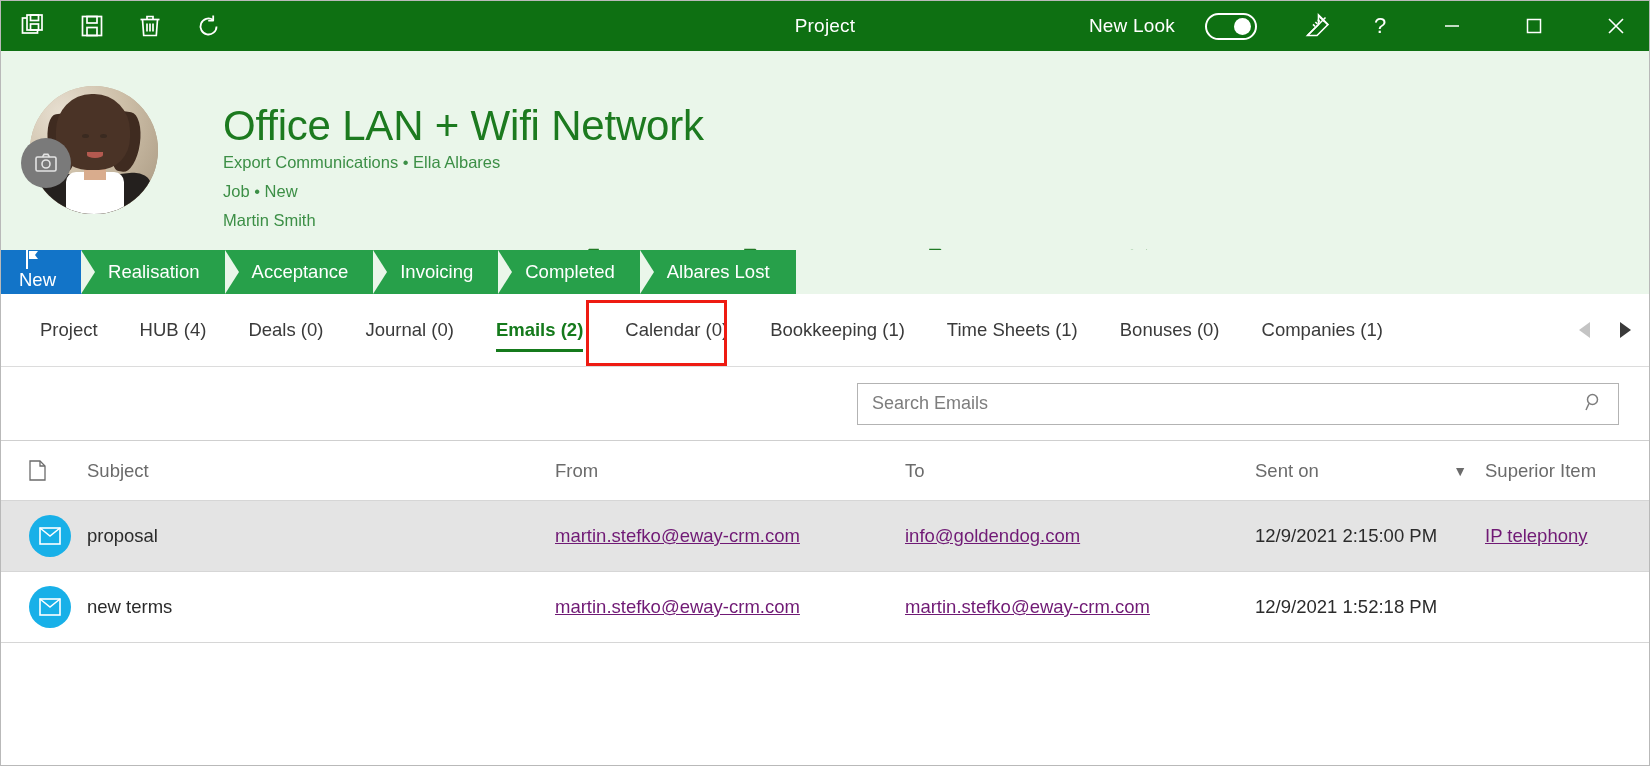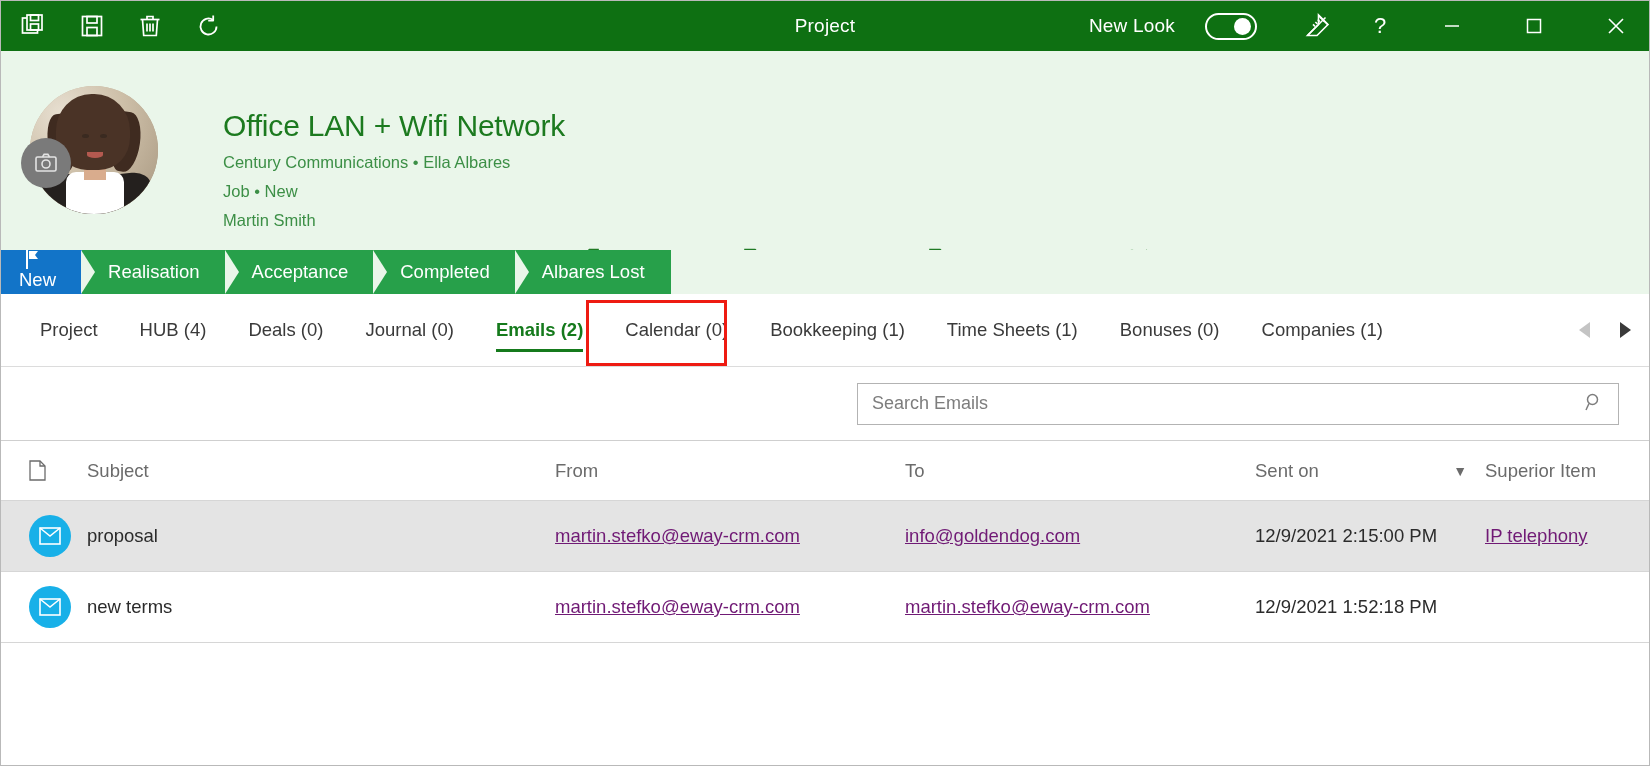--- a/index.html
+++ b/index.html
@@ -101,21 +101,21 @@
       border-radius: 0 30% 0 0; transform: rotate(-6deg); }
   .cam-badge {
     position: absolute; left: -9px; top: 52px;
     width: 50px; height: 50px; border-radius: 50%;
     background: #7a7a7a;
     display: flex; align-items: center; justify-content: center;
     cursor: pointer;
   }
   .hdr-text { margin-left: 222px; padding-top: 55px; }
   .proj-title {
-    font-size: 30px; color: #1c7a1f; font-weight: 400; line-height: 40px;
+    font-size: 42px; color: #1c7a1f; font-weight: 400; line-height: 40px;
     letter-spacing: -.2px;
   }
   .proj-sub {
     font-size: 16.5px; color: #3c8f46; line-height: 25px; margin-top: 4px;
   }
   .actions {
     position: absolute; left: 222px; top: 192px;
     display: flex; align-items: center; gap: 0;
   }
   .act {
@@ -326,21 +326,21 @@
         <svg width="24" height="22" viewBox="0 0 24 22" fill="none" stroke="#e3e3e3" stroke-width="1.6">
           <rect x="2" y="5" width="20" height="14" rx="1.5"></rect>
           <path d="M8.5 5l1.6-2.6h3.8L15.5 5"></path>
           <circle cx="12" cy="12" r="4"></circle>
         </svg>
       </div>
     </div>
 
     <div class="hdr-text">
       <div class="proj-title">Office LAN + Wifi Network</div>
-      <div class="proj-sub">Century Communications • Ella Albares</div>
+      <div class="proj-sub">Export Communications • Ella Albares</div>
       <div class="proj-sub">Job • New</div>
       <div class="proj-sub">Martin Smith</div>
     </div>
 
     <div class="actions">
 
       <div class="act">
         <span>
           <svg width="25" height="25" viewBox="0 0 25 25" stroke="#1f7a24" stroke-width="1.8">
               <path d="M12.5 3v19M3 12.5h19"></path>
@@ -439,20 +439,28 @@
 
       <div class="step">
         <span class="lbl">Acceptance</span>
         <span class="sep">
           <svg width="14" height="44" viewBox="0 0 14 44">
               <path d="M0 0 L14 22 L0 44 Z" fill="#eaf6ea"></path>
             </svg>
         </span>
       </div>
 
+      <div class="step">
+        <span class="lbl">Invoicing</span>
+        <span class="sep">
+          <svg width="14" height="44" viewBox="0 0 14 44">
+              <path d="M0 0 L14 22 L0 44 Z" fill="#eaf6ea"></path>
+            </svg>
+        </span>
+      </div>
 
       <div class="step">
         <span class="lbl">Completed</span>
         <span class="sep">
           <svg width="14" height="44" viewBox="0 0 14 44">
               <path d="M0 0 L14 22 L0 44 Z" fill="#eaf6ea"></path>
             </svg>
         </span>
       </div>
 

